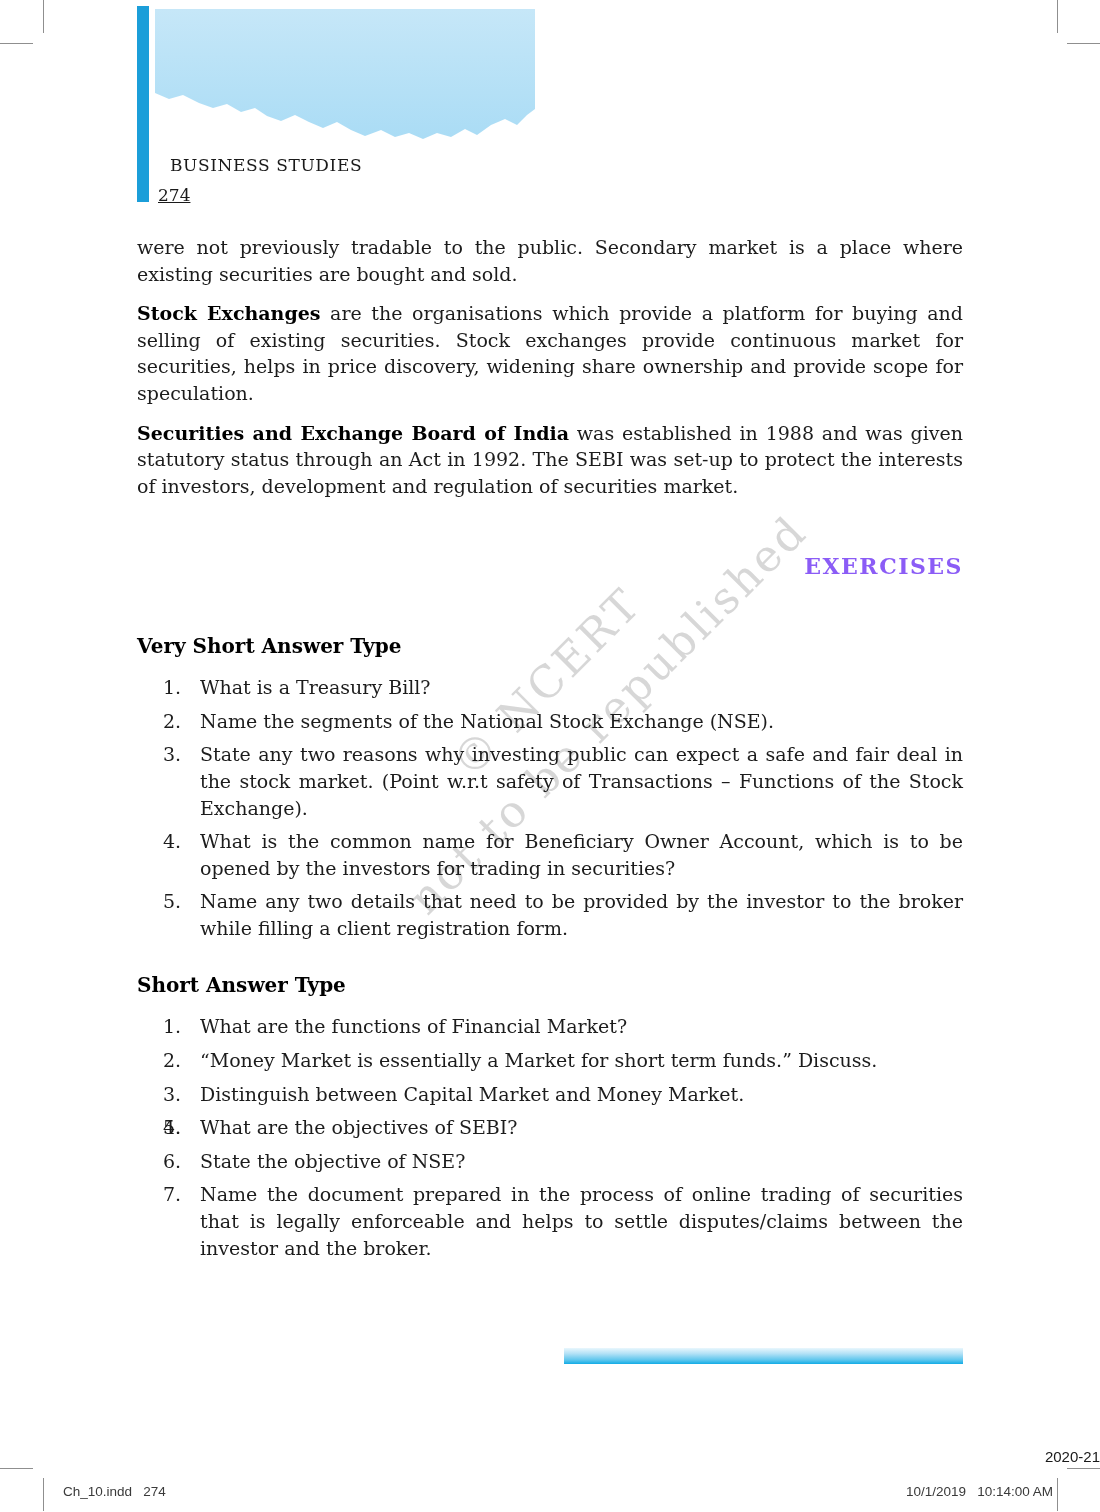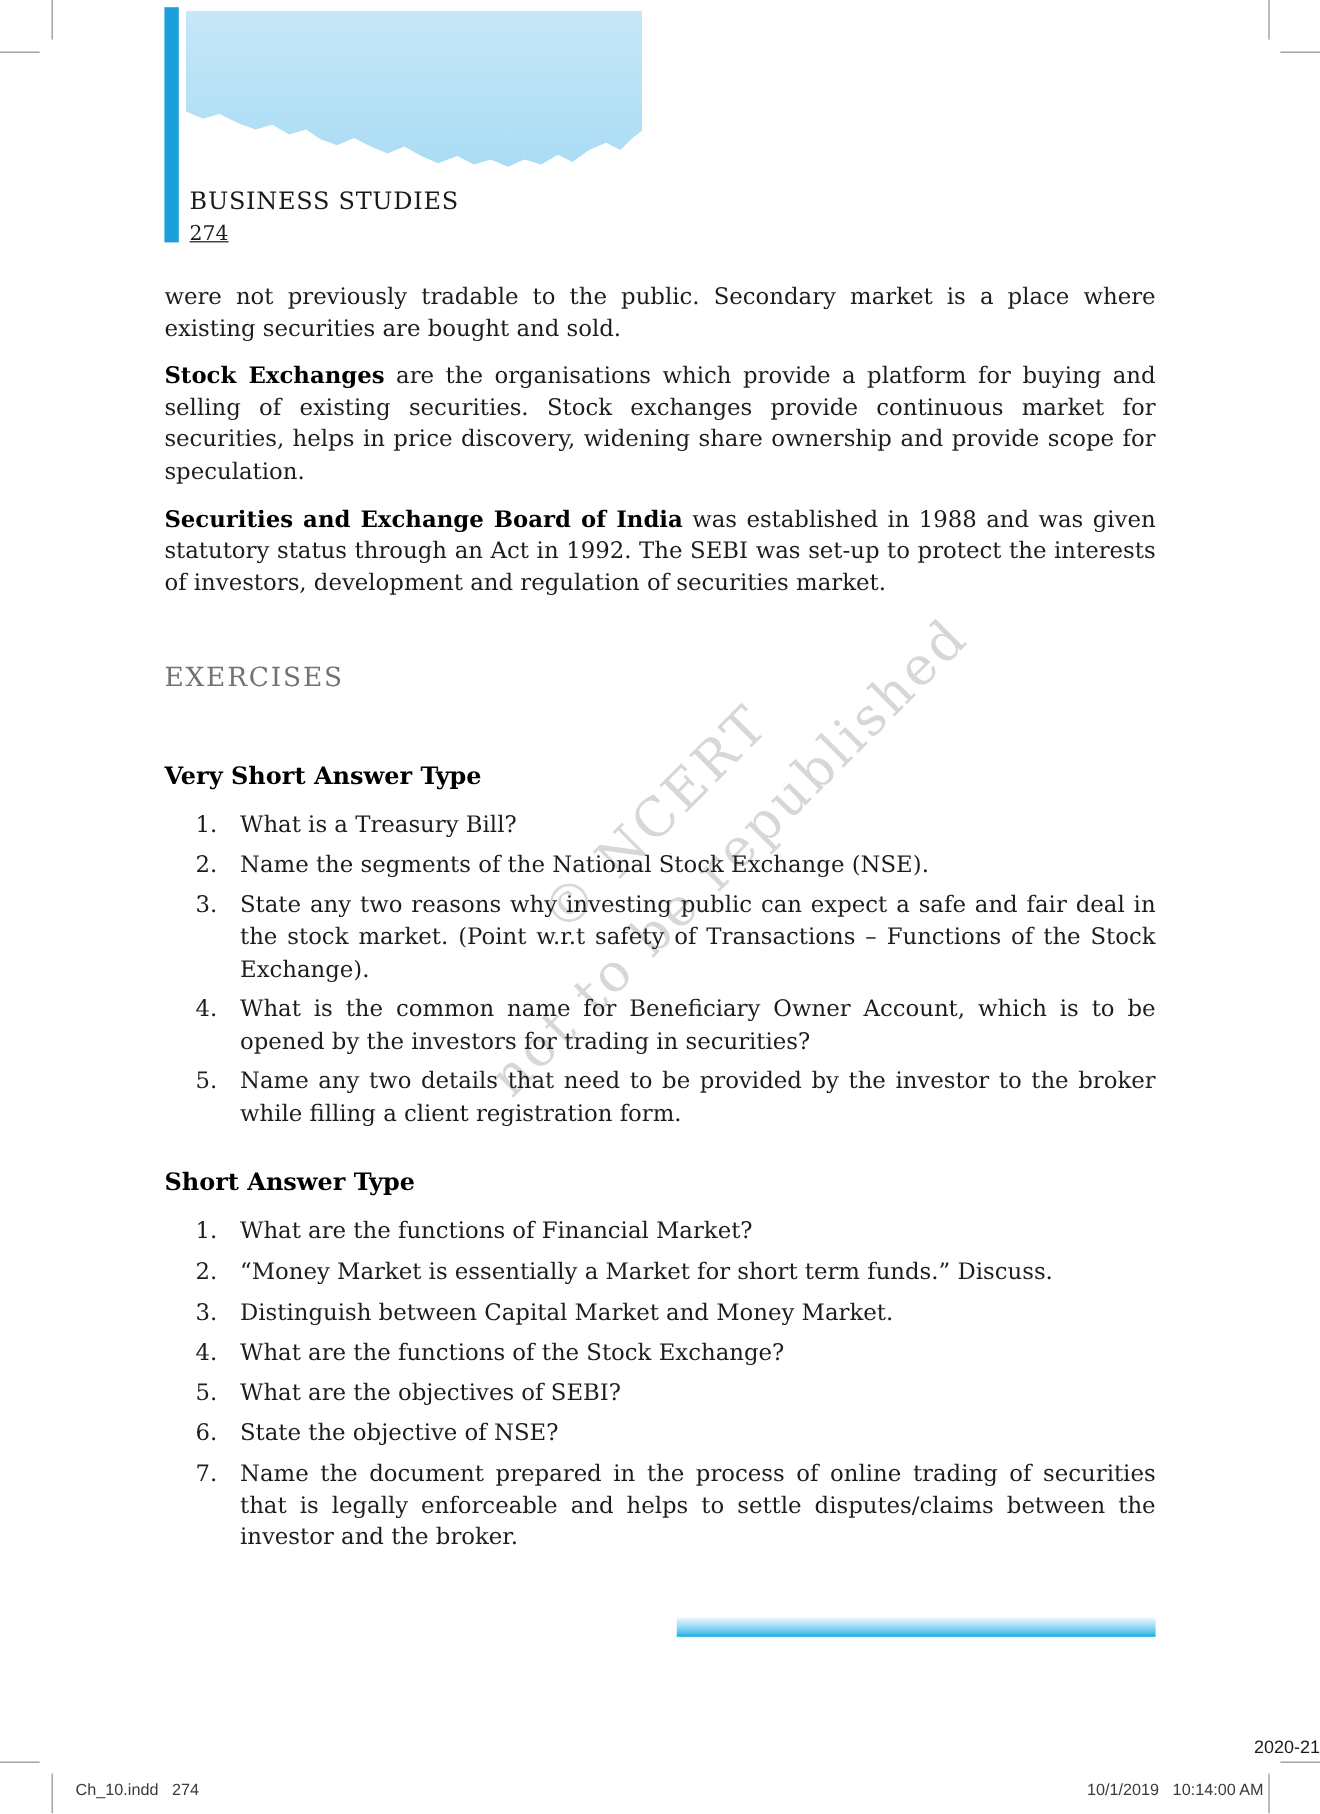--- a/index.html
+++ b/index.html
@@ -13,40 +13,40 @@
   }
   
   .crop{position:absolute;background:#8f8f8f;}
   .crop.v{width:1px;height:33px;}
   .crop.h{width:33px;height:1px;}
 
   
   .accent-bar{position:absolute;left:137px;top:6px;width:12px;height:196px;background:#1b9ed9;}
   .torn-wrap{position:absolute;left:155px;top:9px;width:380px;height:140px;}
   .book-title{
-    position:absolute;left:158px;top:155px;
-    font-size:20px;letter-spacing:.6px;color:#1a1a1a;
+    position:absolute;left:170px;top:155px;
+    font-size:17px;letter-spacing:.6px;color:#1a1a1a;
   }
   .page-number{
     position:absolute;left:158px;top:185px;
     font-size:17px;color:#1a1a1a;text-decoration:underline;
   }
 
   
   .content{
     position:absolute;left:137px;top:234px;width:826px;
     font-size:19px;line-height:1.4;text-align:justify;
   }
   .content p{margin:0 0 13px 0;}
   .lead{font-weight:bold;color:#000;}
 
   .exercises-heading{
     margin:52px 0 0 0;
-    text-align:left;font-weight:normal;font-size:22px;
-    letter-spacing:1.5px;color:#737373;
+    text-align:right;font-weight:bold;font-size:22px;
+    letter-spacing:1.5px;color:#8b5cf6;
   }
   .section-heading{
     margin:50px 0 14px 0;
     font-weight:bold;font-size:20px;color:#000;text-align:left;
   }
   .section-heading.second{margin-top:30px;}
   .qlist{margin:0;padding:0;list-style:none;}
   .q{position:relative;padding-left:63px;margin:0 0 7px 0;}
   .q .num{position:absolute;left:26px;top:0;text-align:left;}
 
@@ -131,21 +131,21 @@
       <li class="q"><span class="num">3.</span><span>State any two reasons why investing public can expect a safe and fair deal in the stock market. (Point w.r.t safety of Transactions – Functions of the Stock Exchange).</span></li>
       <li class="q"><span class="num">4.</span><span>What is the common name for Beneficiary Owner Account, which is to be opened by the investors for trading in securities?</span></li>
       <li class="q"><span class="num">5.</span><span>Name any two details that need to be provided by the investor to the broker while filling a client registration form.</span></li>
     </ol>
 
     <div class="section-heading second">Short Answer Type</div>
     <ol class="qlist">
       <li class="q"><span class="num">1.</span><span>What are the functions of Financial Market?</span></li>
       <li class="q"><span class="num">2.</span><span>“Money Market is essentially a Market for short term funds.” Discuss.</span></li>
       <li class="q"><span class="num">3.</span><span>Distinguish between Capital Market and Money Market.</span></li>
-      <li class="q"><span class="num">4.</span><span>What are the functions of the Stock Exchange?</span></li>
+      <li class="q"><span class="num">4.</span></li>
       <li class="q"><span class="num">5.</span><span>What are the objectives of SEBI?</span></li>
       <li class="q"><span class="num">6.</span><span>State the objective of NSE?</span></li>
       <li class="q"><span class="num">7.</span><span>Name the document prepared in the process of online trading of securities that is legally enforceable and helps to settle disputes/claims between the investor and the broker.</span></li>
     </ol>
 
   </div>
 
   <div class="gradient-bar"></div>
   <div class="year-label">2020-21</div>
   <div class="footer-left">Ch_10.indd&nbsp;&nbsp;&nbsp;274</div>

